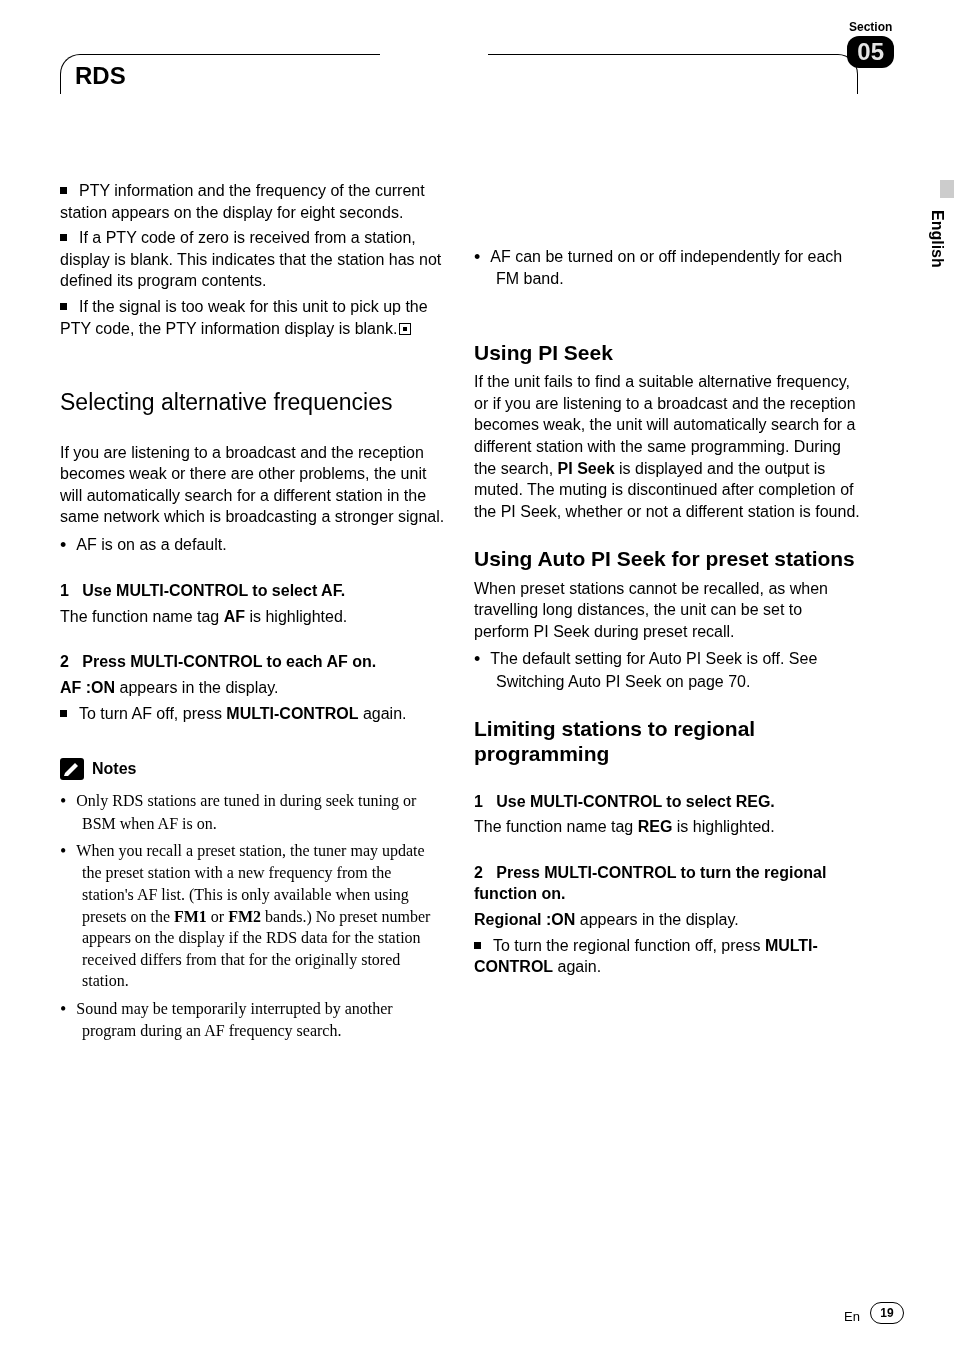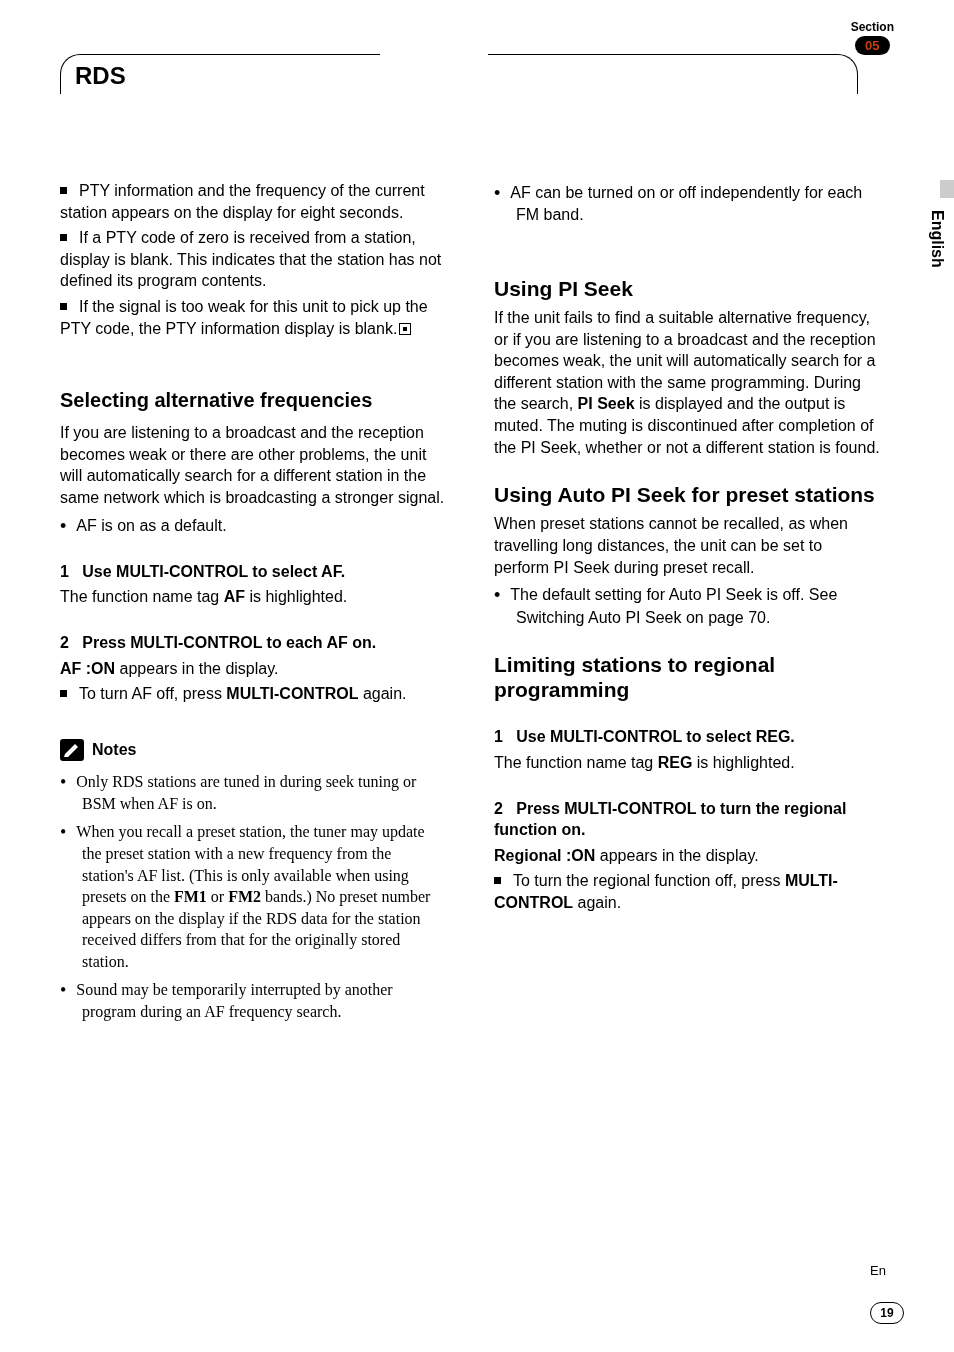--- a/index.html
+++ b/index.html
@@ -3,46 +3,46 @@
 <meta charset="utf-8">
 <style>
   * { box-sizing: border-box; margin: 0; padding: 0; }
   html, body { width: 954px; height: 1352px; background: #fff; font-family: Arial, Helvetica, sans-serif; color: #000; }
   .page { position: relative; width: 954px; height: 1352px; padding: 40px 50px 30px 60px; }
   .header-row { position: relative; height: 60px; margin-bottom: 80px; }
   .rds-label { position: absolute; left: 15px; top: 22px; font-size: 24px; font-weight: 900; text-align: right; }
   .left-arc { position: absolute; left: 0; top: 14px; width: 320px; height: 40px; border-top: 1.5px solid #000; border-left: 1.5px solid #000; border-top-left-radius: 20px; border-bottom: none; }
   .right-arc { position: absolute; right: 46px; top: 14px; width: 370px; height: 40px; border-top: 1.5px solid #000; border-right: 1.5px solid #000; border-top-right-radius: 20px; }
   .section-pill { position: absolute; right: 10px; top: -20px; text-align: center; font-size: 12px; font-weight: 700; }
-  .pill { display: inline-block; background: #000; color: #c2410c; border-radius: 12px; padding: 2px 10px; font-size: 13px; font-weight: 900; margin-top: 2px; }
+  .pill { display: inline-block; background: #000; color: #e5e5e5; border-radius: 12px; padding: 2px 10px; font-size: 24px; font-weight: 900; margin-top: 2px; }
   .lang-tab { position: absolute; right: 0; top: 180px; background: #ccc; width: 14px; height: 18px; }
   .lang-text { position: absolute; right: 8px; top: 210px; writing-mode: vertical-rl; font-weight: 700; font-size: 16px; }
-  .columns { display: flex; gap: 48px; }
+  .columns { display: flex; gap: 28px; align-items: center; }
   .col { width: 386px; font-size: 16px; line-height: 1.35; }
-  .h1 { font-size: 20px; font-weight: 700; margin-bottom: 10px; line-height: 1.15; }
+  .h1 { font-size: 23px; font-weight: 400; margin-bottom: 26px; line-height: 1.15; }
   .h2 { font-size: 21px; font-weight: 900; margin-bottom: 6px; line-height: 1.2; }
   p { margin-bottom: 4px; }
   .sq-bullet { display: inline-block; width: 7px; height: 7px; background: #000; margin-right: 12px; position: relative; top: -2px; }
   .dot-bullet::before { content: "•"; font-size: 18px; margin-right: 10px; position: relative; top: 1px; }
   .sq-para { padding-left: 0; }
   .indent { padding-left: 22px; text-indent: -22px; }
   .gap-md { margin-top: 24px; }
   .gap-lg { margin-top: 50px; }
   .step-num { font-weight: 700; }
   .step-title { font-weight: 700; }
   .inline-b { font-weight: 700; }
   .endmark { display:inline-block; width:12px; height:12px; border:1.5px solid #000; position:relative; top:1px; margin-left:2px; }
   .endmark::after { content:""; position:absolute; left:3px; top:3px; width:4px; height:4px; background:#000; }
   .notes-row { display: flex; align-items: center; gap: 8px; margin-top: 34px; margin-bottom: 8px; }
   .notes-icon { width: 24px; height: 22px; background: #000; border-radius: 3px; position: relative; }
   .notes-icon svg { position:absolute; left:3px; top:3px; }
   .notes-label { font-weight: 700; font-size: 16px; }
   ul.notes { list-style: none; padding-left: 22px; }
   ul.notes li { text-indent: -22px; margin-bottom: 4px; font-family: Liberation Serif, serif; }
-  .footer { position: absolute; bottom: 28px; right: 50px; display: flex; align-items: flex-start; gap: 24px; font-size: 13px; flex-direction: column; }
+  .footer { position: absolute; bottom: 28px; right: 50px; display: flex; align-items: flex-end; gap: 10px; font-size: 13px; }
   .page-num { display: inline-flex; align-items: center; justify-content: center; width: 34px; height: 22px; border: 1.5px solid #000; border-radius: 11px; font-weight: 900; font-size: 12px; }
   .italic { }
 </style>
 </head>
 <body>
 
 <div class="page">
 
   <div class="header-row">
     <div class="left-arc"></div>

